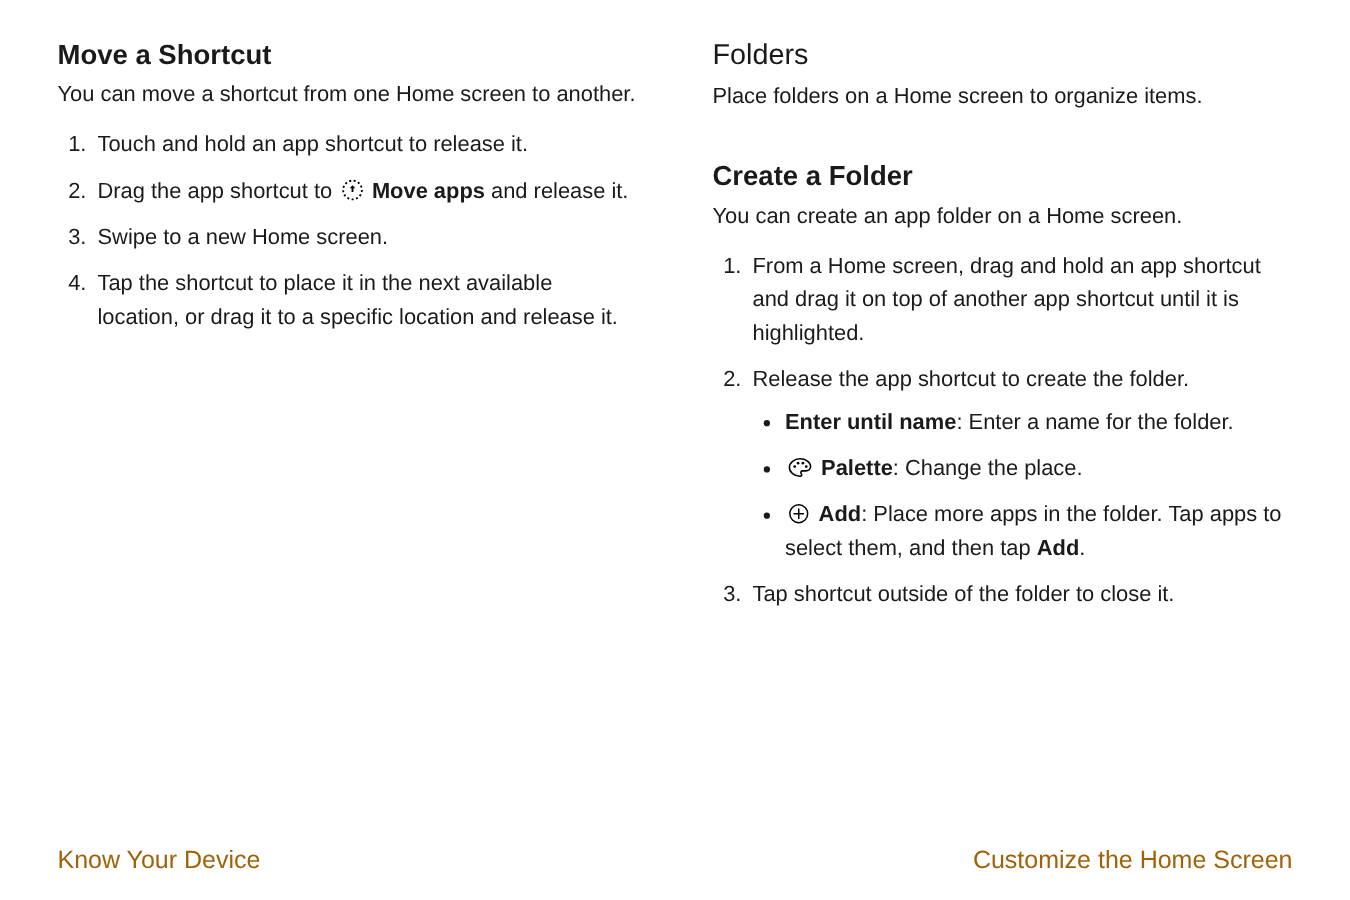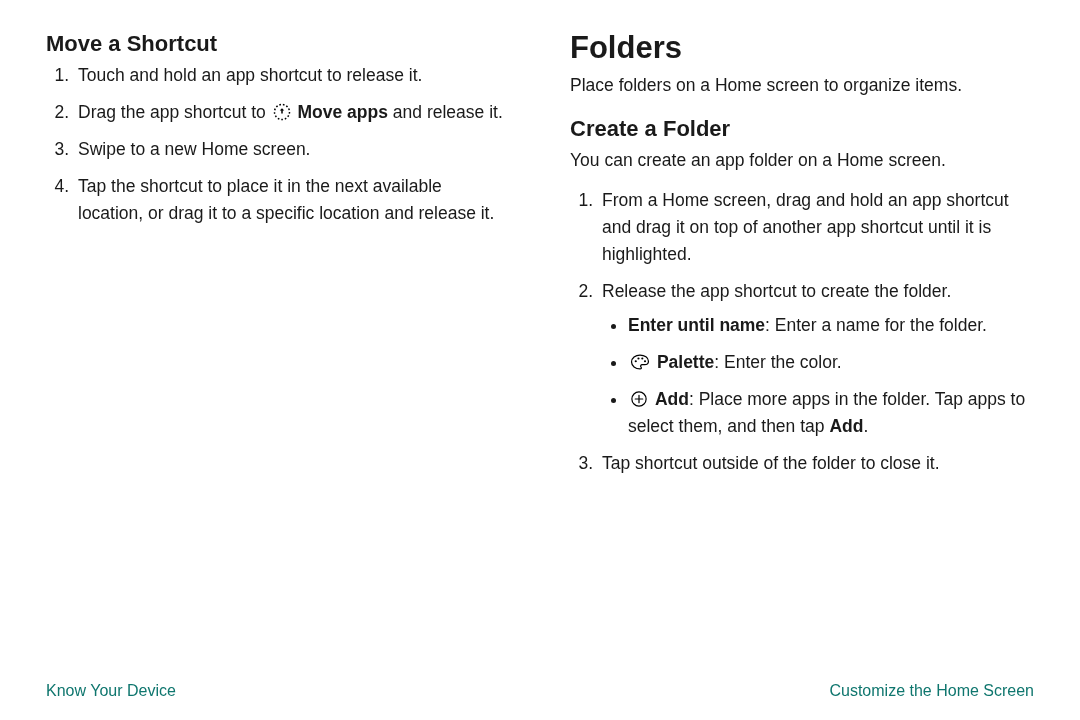--- a/index.html
+++ b/index.html
@@ -1,42 +1,43 @@
 <!DOCTYPE html>
 <html><head>
 <meta charset="utf-8">
 <style>
   html,body{margin:0;padding:0;width:1080px;height:720px;background:#fff;font-family:Arial,Helvetica,sans-serif;color:#1a1a1a}
   .page{box-sizing:border-box;width:1080px;height:720px;padding:30px 46px 20px 46px;display:flex;flex-direction:column}
   .cols{flex:1;display:flex;gap:60px}
   .col{flex:1;min-width:0}
-  h1{font-size:31px;font-weight:700;margin:0 0 6px 0}
+  h1{font-size:23px;font-weight:400;margin:0 0 6px 0}
   h2{font-size:22px;font-weight:700;margin:0 0 4px 0;line-height:1.25}
-  .h2-gap{margin-top:17px}
+  .h2-gap{margin-top:38px}
   p{font-size:17.5px;line-height:1.5;margin:0 0 14px 0}
   ol{font-size:17.5px;line-height:1.55;margin:0 0 12px 0;padding-left:28px}
   ol>li{margin-bottom:10px;padding-left:4px}
   ul{list-style:disc;font-size:17.5px;line-height:1.55;margin:6px 0 6px 0;padding-left:26px}
   ul>li{margin-bottom:10px}
   b{font-weight:700}
   .inline-icon{display:inline-block;vertical-align:-3px;margin:0 2px}
   svg{display:block}
-  .footer{display:flex;justify-content:space-between;font-size:16px;color:#0f766e;margin-top:auto;padding-top:10px}
+  .footer{display:flex;justify-content:space-between;font-size:20px;color:#a16207;margin-top:auto;padding-top:10px}
   .footer span{flex:1}
   .footer .center{text-align:center}
   .footer .right{text-align:right}
 </style>
 </head>
 <body>
 
 <div class="page">
   <div class="cols">
 
     <div class="col">
       <h2>Move a Shortcut</h2>
+      <p>You can move a shortcut from one Home screen to another.</p>
       <ol>
         <li>Touch and hold an app shortcut to release it.</li>
         <li>
           <span>Drag the app shortcut to </span><span class="inline-icon"><svg width="18" height="18" viewBox="0 0 24 24">
                 <circle cx="12" cy="12" r="10" fill="none" stroke="#000" stroke-width="2" stroke-dasharray="2.2 2.6"></circle>
                 <path d="M12 7l3 3h-2v4h-2v-4H9l3-3z" fill="#000"></path>
               </svg></span>
           <b>Move apps</b><span> and release it.</span>
         </li>
         <li>Swipe to a new Home screen.</li>
@@ -60,21 +61,21 @@
               <b>Enter until name</b><span>: Enter a name for the folder.</span>
             </li>
             <li>
               <span class="inline-icon"><svg width="20" height="18" viewBox="0 0 26 22">
                     <path d="M13 2c-6 0-11 4-11 9 0 5 5 9 11 9 2 0 2.2-1.4 1.3-2.4-1.1-1.2-.2-3.1 1.5-3.1h3.2c3 0 5-2 5-4.5C24 5.5 19 2 13 2z" fill="none" stroke="#000" stroke-width="1.6"></path>
                     <circle cx="7.5" cy="10" r="1.4" fill="#000"></circle>
                     <circle cx="11" cy="6.5" r="1.4" fill="#000"></circle>
                     <circle cx="16" cy="6.5" r="1.4" fill="#000"></circle>
                     <circle cx="19.5" cy="10" r="1.4" fill="#000"></circle>
                   </svg></span>
-              <b>Palette</b><span>: Enter the color.</span>
+              <b>Palette</b><span>: Change the place.</span>
             </li>
             <li>
               <span class="inline-icon"><svg width="18" height="18" viewBox="0 0 24 24">
                     <circle cx="12" cy="12" r="9.5" fill="none" stroke="#000" stroke-width="1.6"></circle>
                     <path d="M12 7v10M7 12h10" stroke="#000" stroke-width="1.6" stroke-linecap="round"></path>
                   </svg></span>
               <b>Add</b><span>: Place more apps in the folder. Tap apps to select them, and then tap </span><b>Add</b><span>.</span>
             </li>
           </ul>
         </li>

